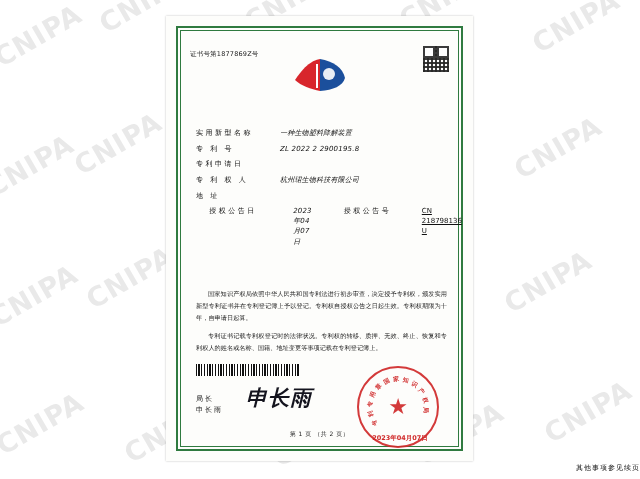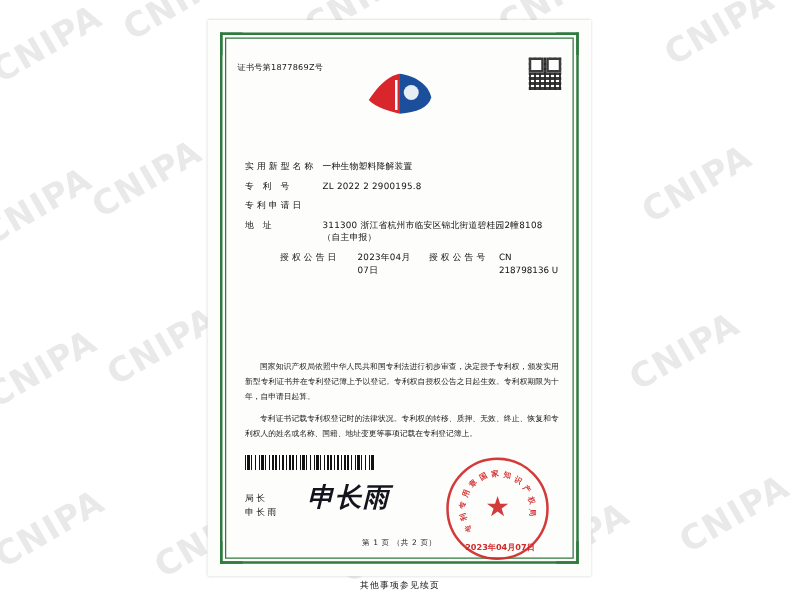--- a/index.html
+++ b/index.html
@@ -134,43 +134,46 @@
     top: 112px;
     right: 26px;
   }
   .row {
     display: flex;
     align-items: flex-start;
     margin-bottom: 5.5px;
     font-size: 7px;
     color: #111;
     line-height: 1.45;
+    gap: 22px;
   }
   .row .lbl {
     flex: 0 0 62px;
     letter-spacing: 2.5px;
     white-space: nowrap;
   }
   .row .val {
     flex: 1 1 auto;
     letter-spacing: 0.2px;
+    font-style: italic;
   }
   .row.double {
-    justify-content: flex-end;
+    justify-content: center;
     margin-left: 28px;
   }
   .row .lbl2 {
     flex: 0 0 56px;
     letter-spacing: 2.5px;
     white-space: nowrap;
     margin-left: 10px;
     font-family: Liberation Serif, serif;
   }
   .row .val2 {
     flex: 1 1 auto;
+    text-decoration: underline;
   }
 
   
   .paras {
     position: absolute;
     left: 30px;
     right: 26px;
     top: 272px;
     font-size: 6.2px;
     line-height: 1.9;
@@ -270,21 +273,21 @@
     text-align: center;
     font-size: 6px;
     color: #222;
     letter-spacing: 0.5px;
   }
   .bottom-note {
     position: absolute;
     left: 0;
     right: 0;
     top: 463px;
-    text-align: center;
+    text-align: right;
     font-size: 7px;
     color: #111;
     letter-spacing: 1px;
   }
 </style>
 </head>
 <body>
 
 <div class="page">
 
@@ -336,22 +339,25 @@
         <div class="val">一种生物塑料降解装置</div>
       </div>
       <div class="row">
         <div class="lbl">专 利 号</div>
         <div class="val">ZL 2022 2 2900195.8</div>
       </div>
       <div class="row">
         <div class="lbl">专利申请日</div>
       </div>
       <div class="row">
+        <div class="lbl">专 利 权 人</div>
+        <div class="val">杭州珺生物科技有限公司</div>
+      </div>
+      <div class="row">
         <div class="lbl">地 址</div>
-        <div class="val">311300 浙江省杭州市临安区锦北街道碧桂园2幢8108（自主申报）</div>
       </div>
       <div class="row double">
         <div class="lbl">授权公告日</div>
         <div class="val">2023年04月07日</div>
         <div class="lbl2">授权公告号</div>
         <div class="val2">CN 218798136 U</div>
       </div>
     </div>
 
     <div class="paras">

